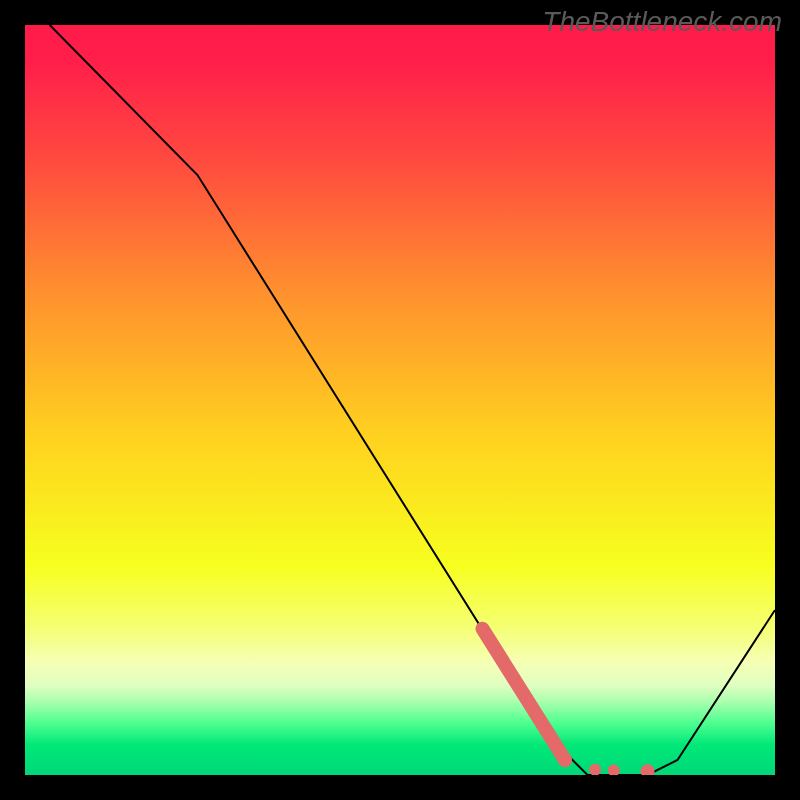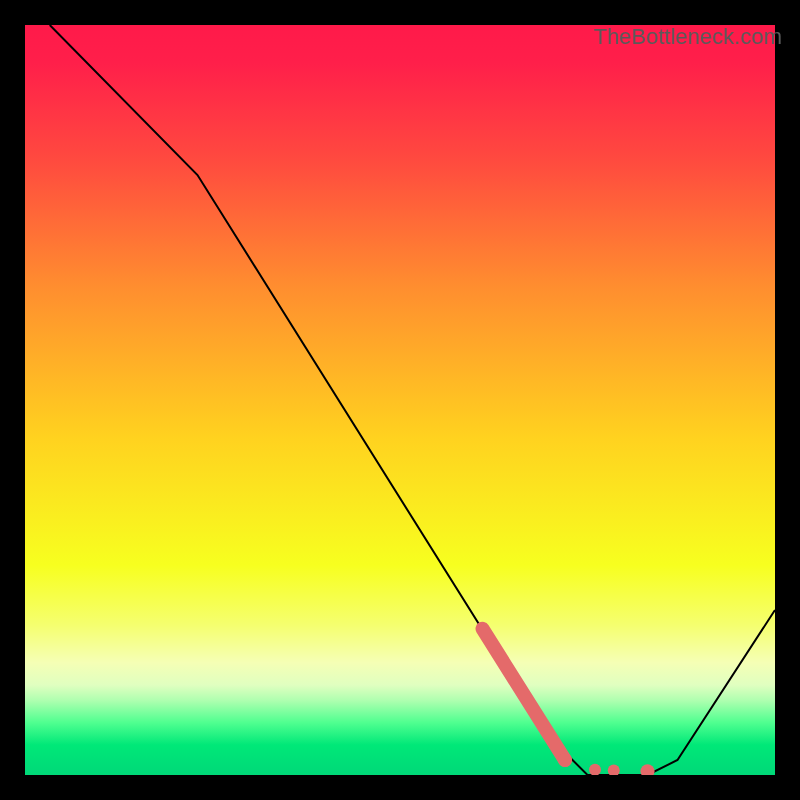--- a/index.html
+++ b/index.html
@@ -5,26 +5,27 @@
   * { margin: 0; padding: 0; box-sizing: border-box; }
   body {
     width: 800px;
     height: 800px;
     background: #000;
     position: relative;
     font-family: Arial, sans-serif;
   }
   .watermark {
     position: absolute;
-    top: 24px;
+    top: 6px;
     right: 18px;
     color: #5a5a5a;
-    font-size: 22px;
+    font-size: 28px;
     font-weight: 500;
     z-index: 10;
+    font-style: italic;
   }
   .plot-frame {
     position: absolute;
     left: 25px;
     top: 25px;
     width: 750px;
     height: 750px;
     background: #000;
   }
   .plot-area {

